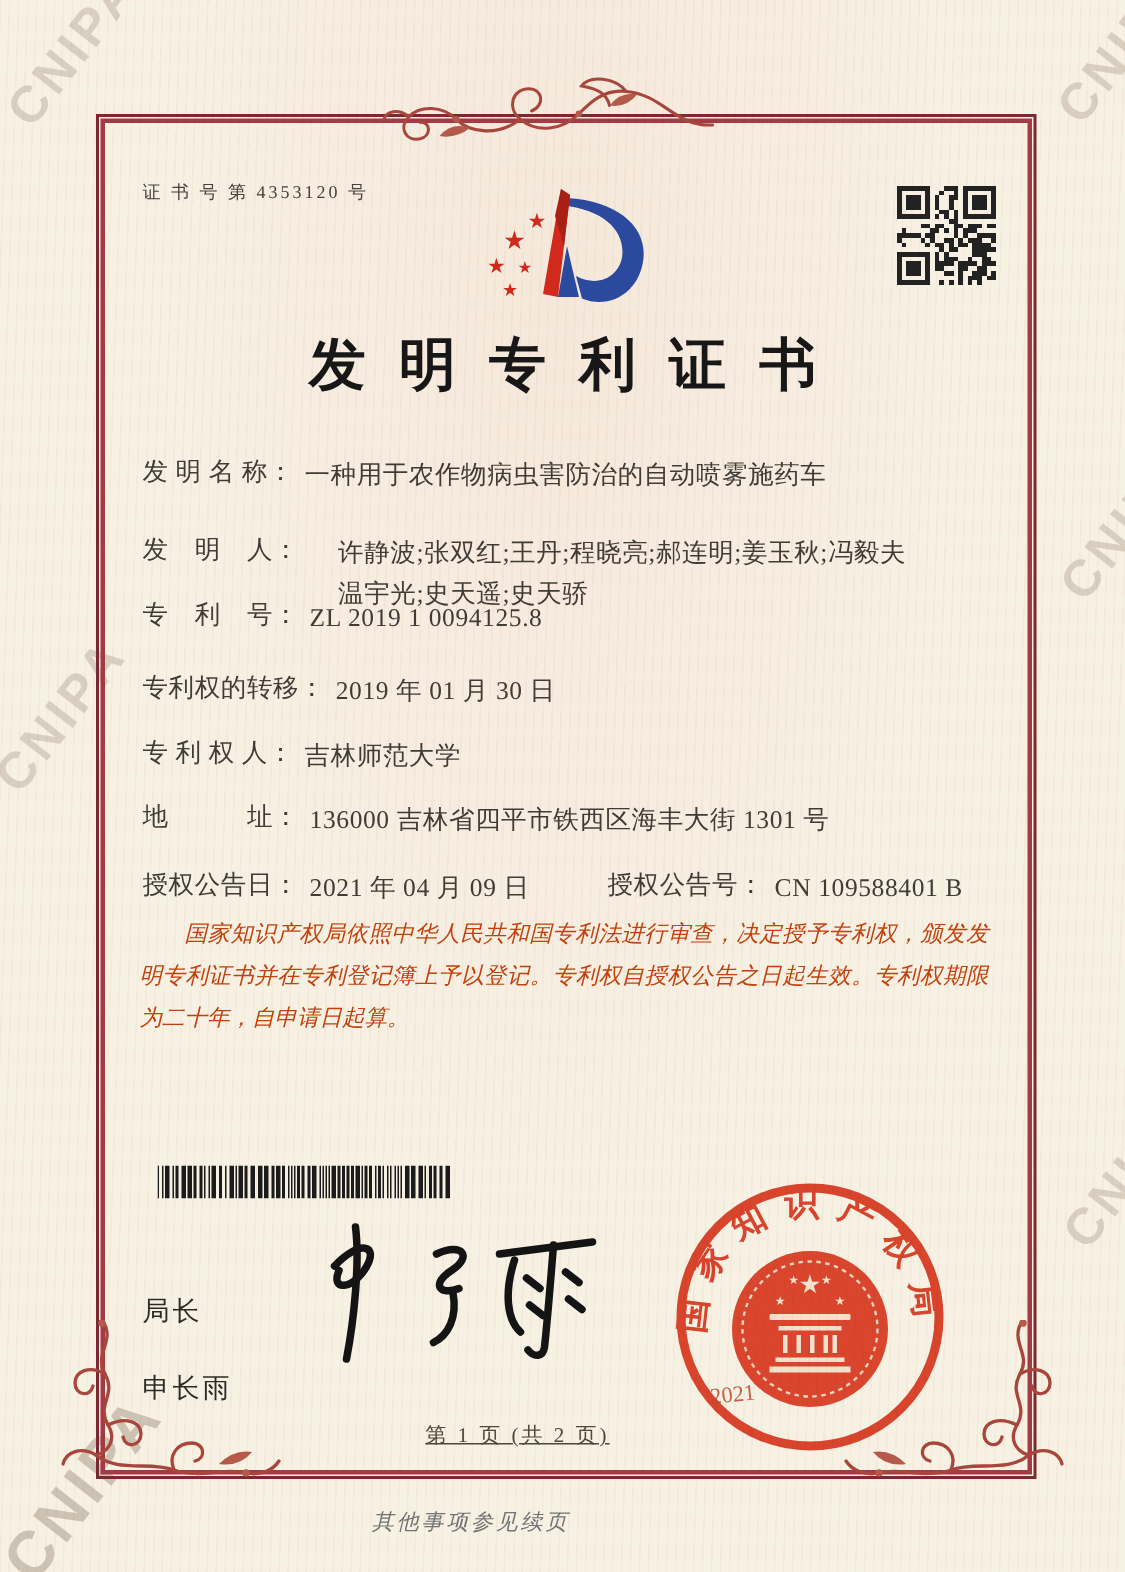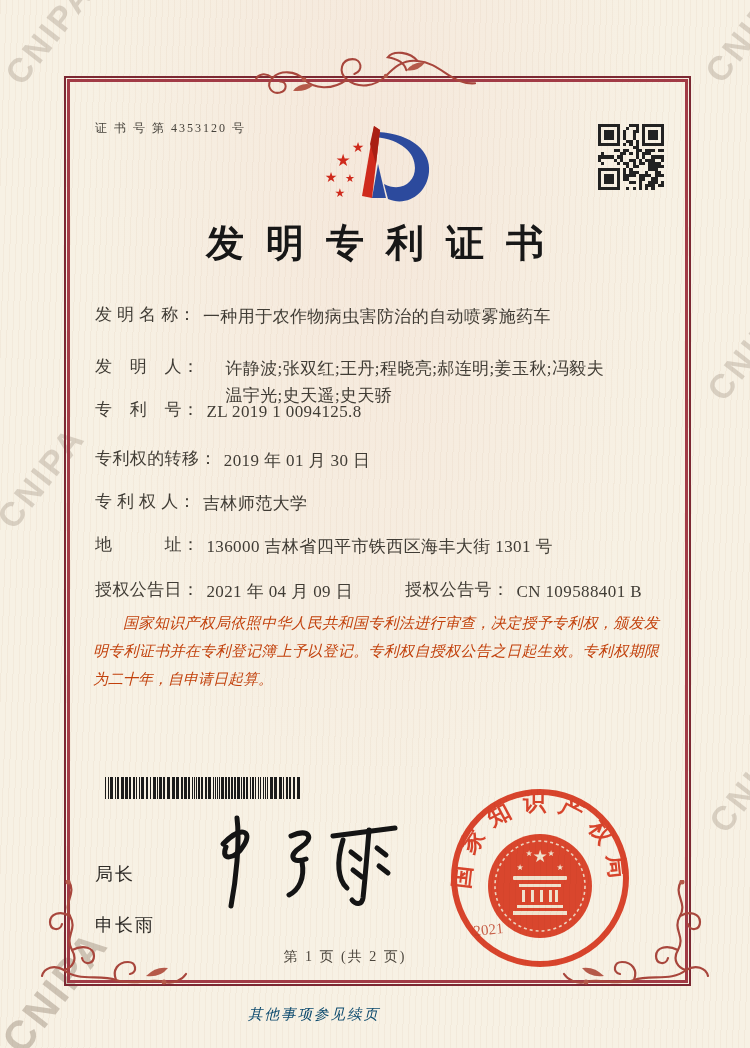--- a/index.html
+++ b/index.html
@@ -40,23 +40,23 @@
   
   .barcode{left:105px;top:777px;width:200px;height:22px;}
   
   .sig-title{left:95px;top:834px;font-size:18px;color:#2e2b27;letter-spacing:2px;margin-top:28px;}
   .sig-name{left:95px;top:871px;font-size:18px;color:#2e2b27;letter-spacing:2px;margin-top:42px;}
   .sig-script{left:185px;top:800px;}
   
   .seal{left:445px;top:781px;mix-blend-mode:multiply;opacity:0.93;}
   
   .page-ind{left:0;top:948px;width:690px;text-align:center;font-size:14px;
-    letter-spacing:2px;color:#4c463d;}
+    letter-spacing:2px;color:#4c463d;text-decoration:underline;}
   .cont-note{left:0;top:1005px;width:628px;text-align:center;font-size:14.5px;
-    letter-spacing:2px;color:#0c4a6e;font-style:italic;}
+    letter-spacing:2px;color:#737373;font-style:italic;}
   
   .orn{position:absolute;pointer-events:none;}
 </style>
 </head>
 <body>
 
 <span class="wm" style="left:-10px;top:14px;">CNIPA</span>
 <span class="wm" style="left:690px;top:12px;">CNIPA</span>
 <span class="wm" style="left:692px;top:330px;">CNIPA</span>
 <span class="wm" style="left:-18px;top:458px;">CNIPA</span>

